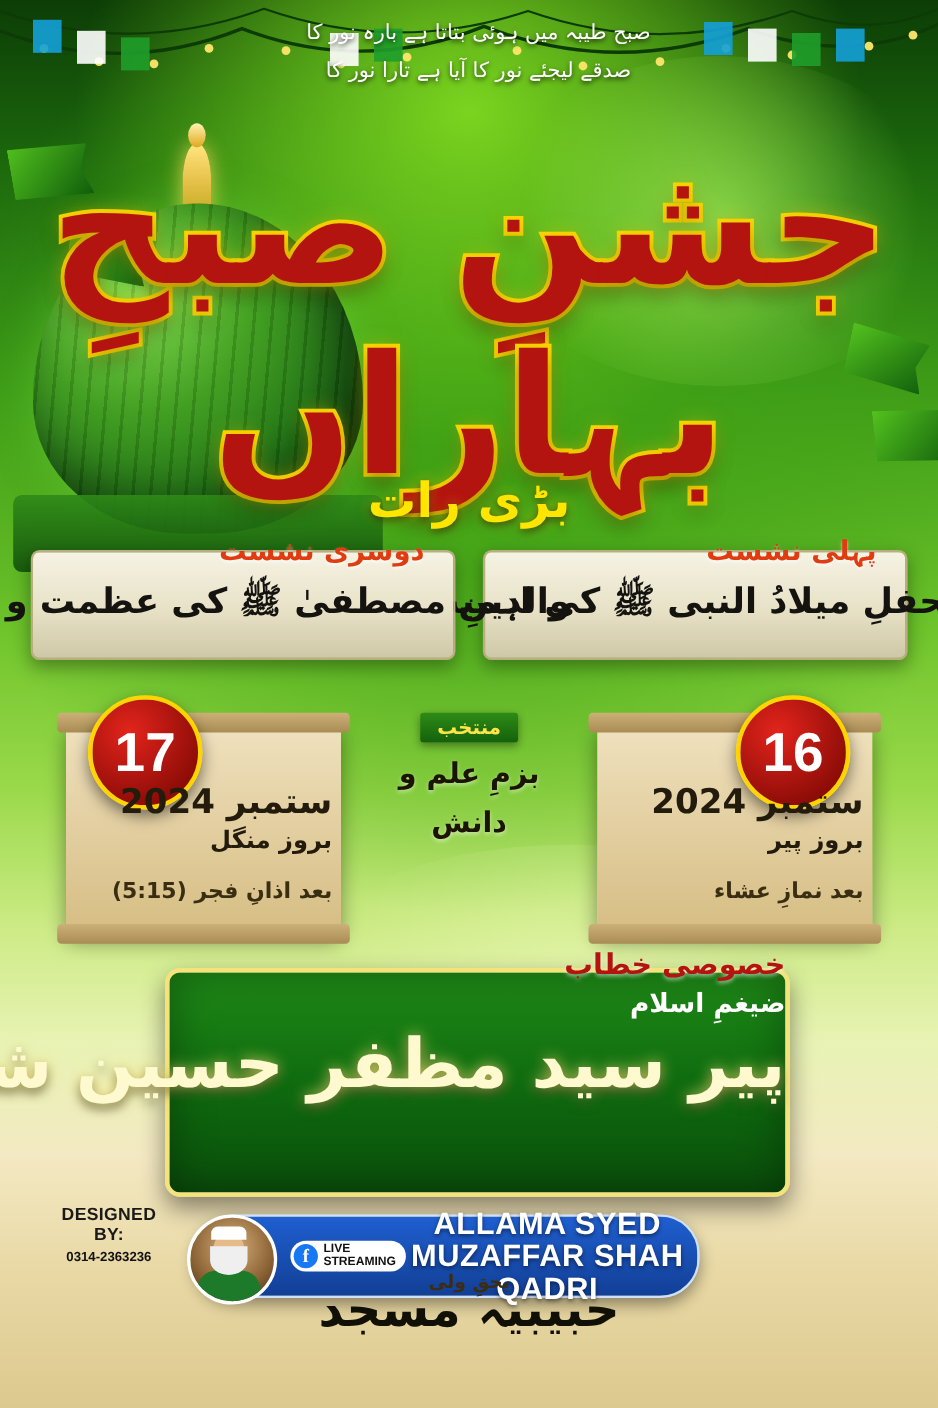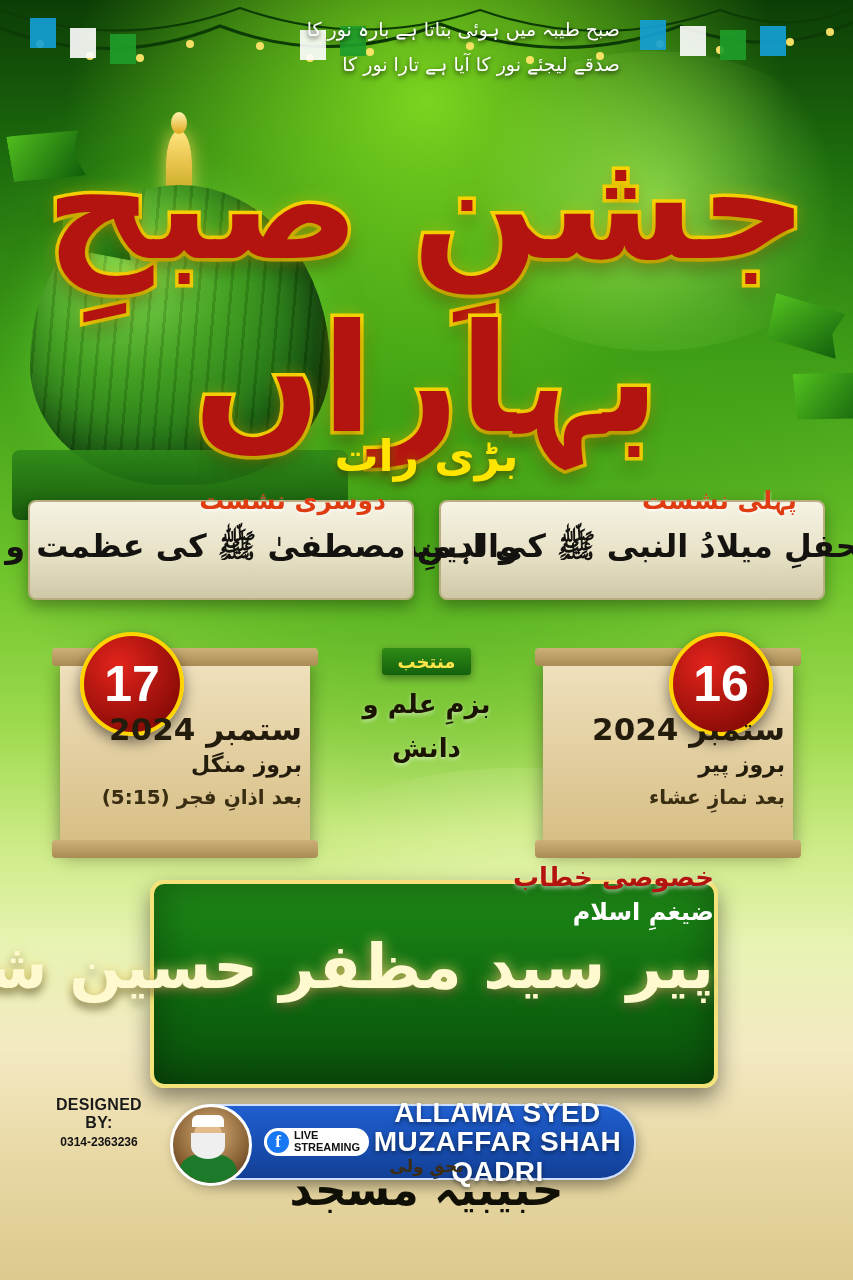--- a/index.html
+++ b/index.html
@@ -105,21 +105,21 @@
     top: 12px;
     width: 370px;
     text-align: center;
     direction: rtl;
     color: #ffffff;
     font-size: 19px;
     line-height: 1.85;
     font-family: "DejaVu Sans", "Liberation Sans", sans-serif;
     text-shadow: 0 2px 5px rgba(0,0,0,.75);
   }
-  .couplet div { white-space: nowrap; text-align: right; }
+  .couplet div { white-space: nowrap; }
 
   
   .title-main {
     position: absolute;
     left: 0; right: 0;
     top: 120px;
     text-align: center;
     direction: rtl;
     font-family: "DejaVu Sans", "Liberation Sans", sans-serif;
     font-size: 150px;
@@ -256,21 +256,21 @@
   }
   .scroll-day {
     font-size: 22px;
     font-weight: bold;
     margin-top: 6px;
     white-space: nowrap;
   }
   .scroll-time {
     font-size: 20px;
     font-weight: bold;
-    margin-top: 8px;
+    margin-top: 20px;
     color: #3a2e12;
     white-space: nowrap;
   }
   .center-tag {
     position: absolute;
     left: 50%;
     transform: translateX(-50%);
     top: 18px;
     width: 170px;
     text-align: center;

